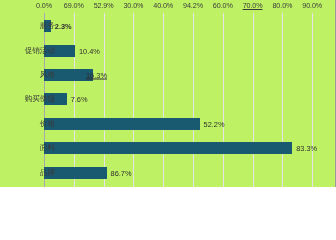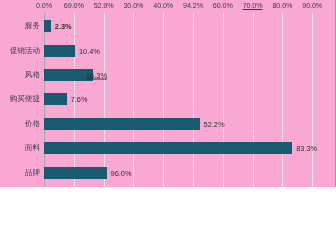--- a/index.html
+++ b/index.html
@@ -12,21 +12,21 @@
     height: 187px;
     overflow: hidden;
     font-family: "Liberation Sans", sans-serif;
   }
 
   #chart-root {
     position: relative;
     width: 336px;
     height: 187px;
     box-sizing: border-box;
-    background: #f9a8d4;
+    background: #bef264;
     text-align: right;
   }
 
   
   #chart-root::after {
     content: "";
     position: absolute;
     right: 0;
     top: 0;
     bottom: 0;
@@ -101,21 +101,21 @@
     transform: translateY(-50%);
     font-size: 7.4px;
     line-height: 9px;
     color: #2e2e2e;
     white-space: nowrap;
   }
 
   
   .cat-labels {
     position: absolute;
-    left: 0;
+    left: 15px;
     top: 13px;
     width: 40px;
     bottom: 0;
   }
   .cat-label {
     position: absolute;
     right: 0;
     height: 24.4px;
     display: flex;
     align-items: center;
@@ -177,21 +177,21 @@
         <div class="row" style="top: 98.6px;">
           <div class="bar" style="width: 155.556px; background: rgb(26, 90, 112);"></div>
           <span class="bar-value" style="left: 159.556px;">52.2%</span>
         </div>
         <div class="row" style="top: 123px;">
           <div class="bar" style="width: 248.234px; background: rgb(26, 90, 112);"></div>
           <span class="bar-value" style="left: 252.234px;">83.3%</span>
         </div>
         <div class="row" style="top: 147.4px;">
           <div class="bar" style="width: 62.58px; background: rgb(26, 90, 112);"></div>
-          <span class="bar-value" style="left: 66.58px;">96.0%</span>
+          <span class="bar-value" style="left: 66.58px;">86.7%</span>
         </div>
       </div>
   </div>
 
   <div class="cat-labels">
       <div class="cat-label" style="top: 1px; color: rgb(58, 58, 58);">服务</div>
       <div class="cat-label" style="top: 25.4px; color: rgb(58, 58, 58);">促销活动</div>
       <div class="cat-label" style="top: 49.8px; color: rgb(58, 58, 58);">风格</div>
       <div class="cat-label" style="top: 74.2px; color: rgb(58, 58, 58);">购买便捷</div>
       <div class="cat-label" style="top: 98.6px; color: rgb(58, 58, 58);">价格</div>

